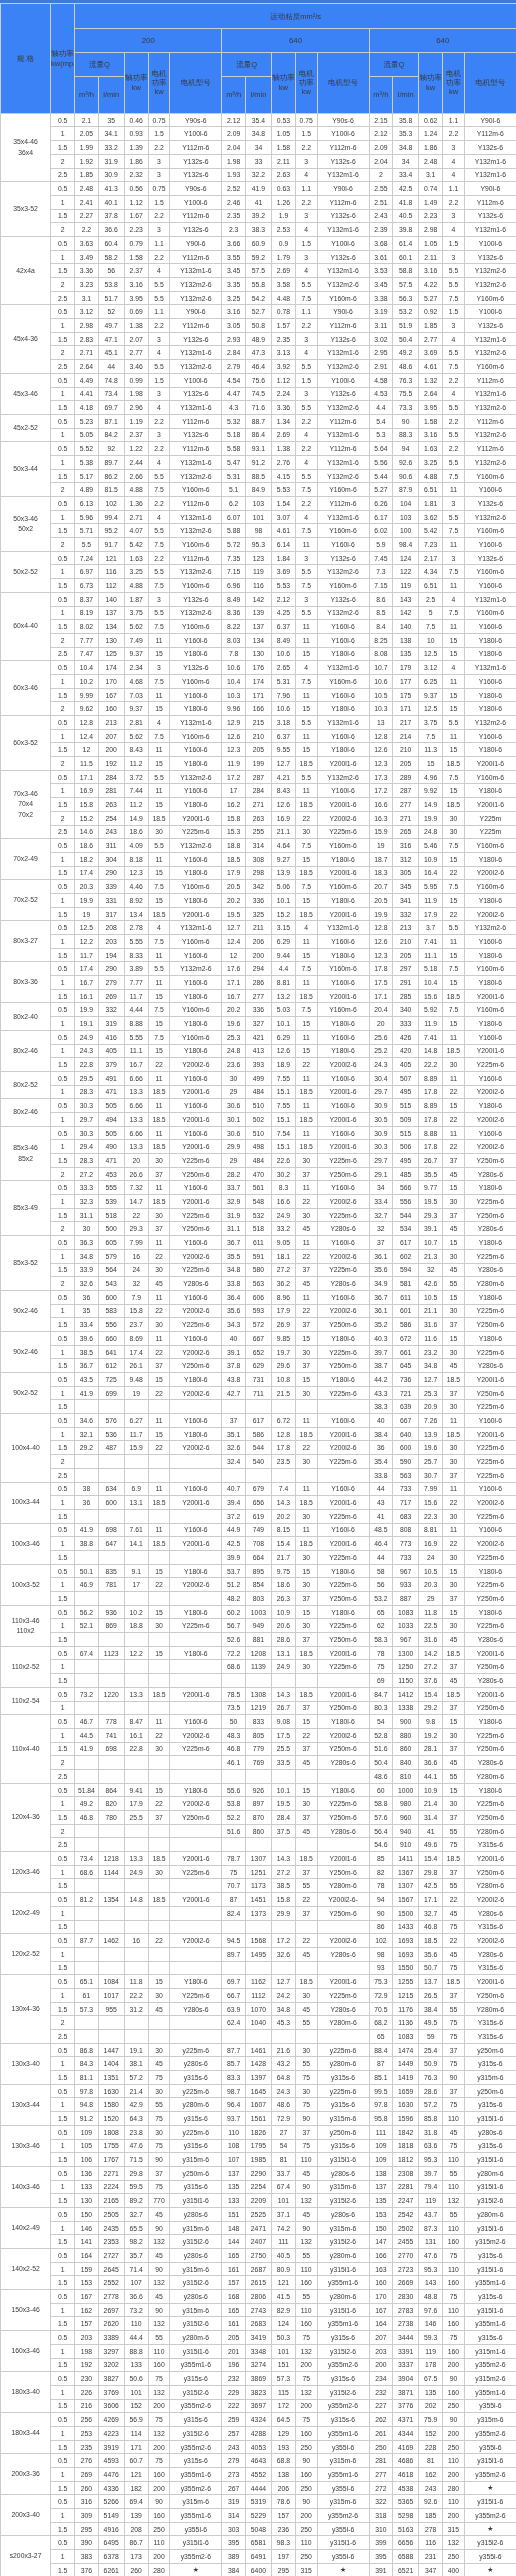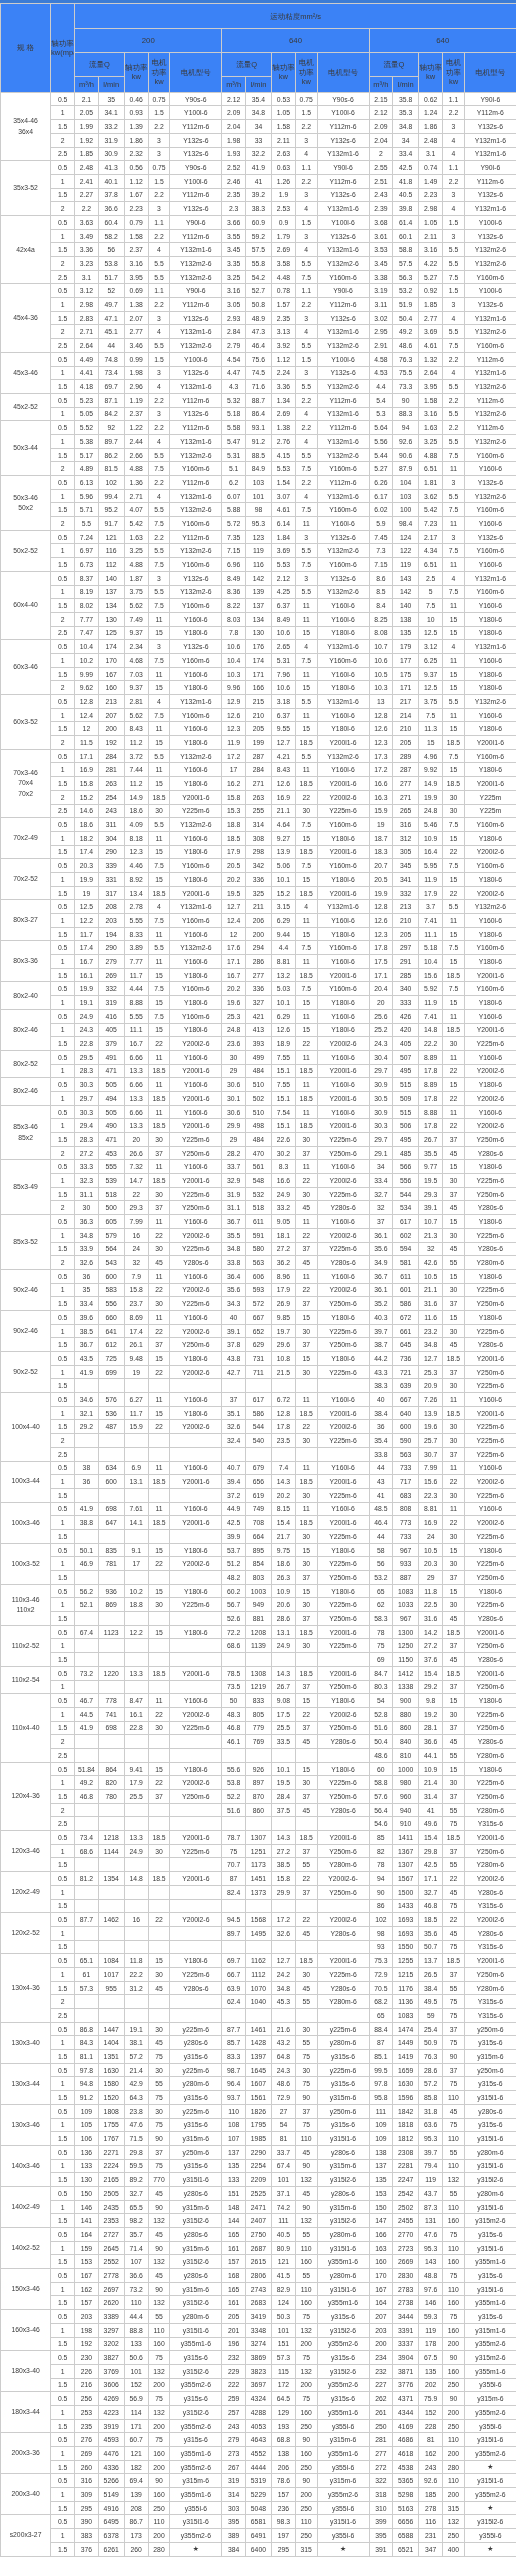--- a/index.html
+++ b/index.html
@@ -6,21 +6,21 @@
   html,body { margin:0; padding:0; background:#ffffff; }
   body { width:517px; font-family:"Liberation Sans","DejaVu Sans",sans-serif; }
   .topbar { height:3.3px; width:100%; }
   table { border-collapse:collapse; width:517px; table-layout:fixed; }
   th, td { border:0.7px solid #cccccc; text-align:center; vertical-align:middle;
            color:#3a3a3a; font-weight:normal; overflow:hidden; padding:0; }
   thead th { font-size:7.5px; line-height:1.25; background:#3b82f6; }
   th.visc-title { height:25px; }
   th.visc-val { height:23.5px; font-size:7.8px; }
   th.param { height:24px; }
-  th.unit { height:16px; }
+  th.unit { height:37px; }
   tbody td { font-size:6.8px; height:13.7px; white-space:nowrap; }
   td.spec { font-size:6.8px; color:#3a3a3a; line-height:1.5; white-space:normal; }
   td.pres { font-size:6.8px; }
   td.model { font-size:6.8px; }
 </style>
 </head>
 <body>
 
 <div class="topbar" style="background: rgb(59, 124, 213);"></div>
 

